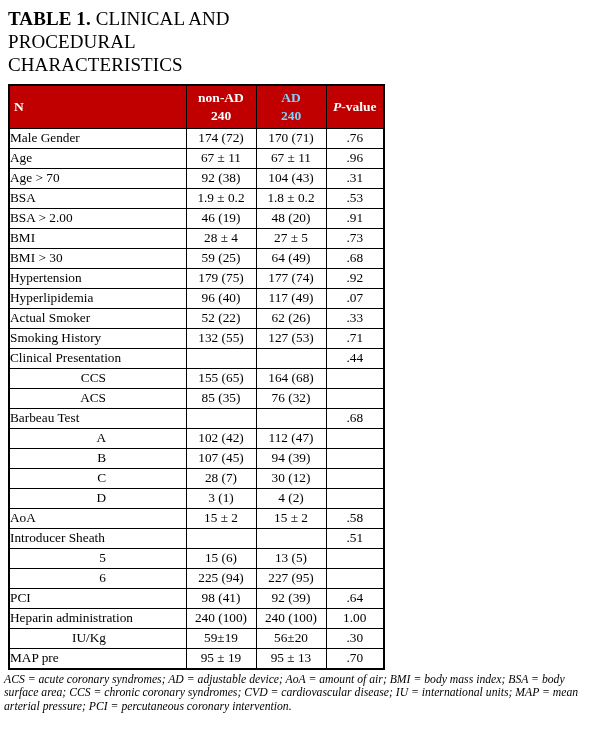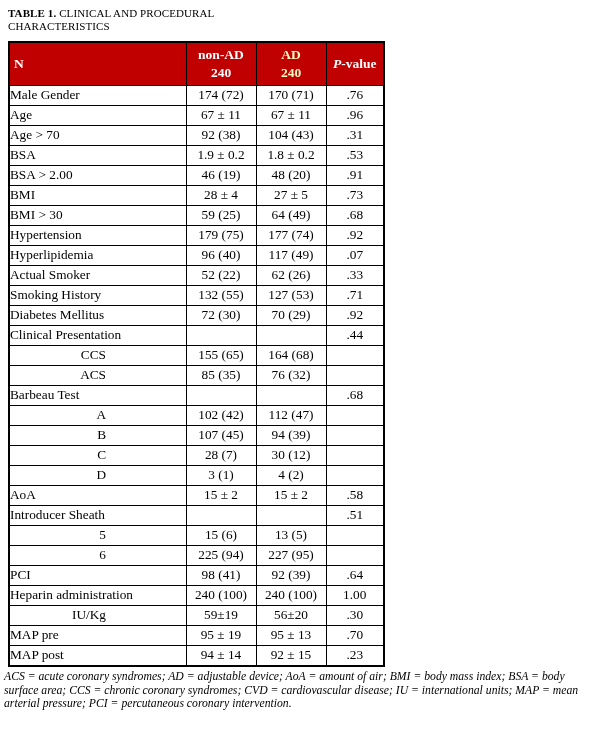--- a/index.html
+++ b/index.html
@@ -13,21 +13,21 @@
     -webkit-font-smoothing: antialiased;
   }
   .page {
     box-sizing: border-box;
     width: 600px;
     height: 732px;
     padding: 5px 0 0 8px;
     overflow: hidden;
   }
   .title {
-    font-size: 11px;
+    font-size: 19px;
     line-height: 1.22;
     width: 300px;
     margin: 2px 0 7px 0;
     letter-spacing: 0.1px;
   }
   .title .b { font-weight: bold; }
   table.tbl {
     border-collapse: collapse;
     table-layout: fixed;
     width: 375px;
@@ -89,21 +89,21 @@
       <col style="width:70px">
       <col style="width:58px">
     </colgroup>
     <thead>
       <tr id="head-row" style="background: rgb(192, 0, 0);">
         <th class="c1" style="color: rgb(255, 255, 255);">N</th>
         <th style="color: rgb(255, 255, 255); margin-top: 17px;">
           <div>non-AD</div>
           <div>240</div>
         </th>
-        <th style="color: #fef9c3; text-align: center;">
+        <th style="color: #7dd3fc; text-align: center;">
           <div>AD</div>
           <div>240</div>
         </th>
         <th style="color: #ffffff; margin-top: 36px;"><i>P</i><span>-value</span></th>
       </tr>
     </thead>
     <tbody id="tbody">
         <tr>
           <td class="lab">Male Gender</td>
           <td class="val">174 (72)</td>
@@ -164,26 +164,20 @@
           <td class="val">62 (26)</td>
           <td class="val">.33</td>
         </tr>
         <tr>
           <td class="lab">Smoking History</td>
           <td class="val">132 (55)</td>
           <td class="val">127 (53)</td>
           <td class="val">.71</td>
         </tr>
         <tr>
-          <td class="lab">Diabetes Mellitus</td>
-          <td class="val">72 (30)</td>
-          <td class="val">70 (29)</td>
-          <td class="val">.92</td>
-        </tr>
-        <tr>
           <td class="lab">Clinical Presentation</td>
           <td class="val"></td>
           <td class="val"></td>
           <td class="val">.44</td>
         </tr>
         <tr>
           <td class="lab">
             <div class="indent-box">CCS</div>
           </td>
           <td class="val">155 (65)</td>
@@ -283,24 +277,18 @@
           <td class="val">59±19</td>
           <td class="val">56±20</td>
           <td class="val">.30</td>
         </tr>
         <tr>
           <td class="lab">MAP pre</td>
           <td class="val">95 ± 19</td>
           <td class="val">95 ± 13</td>
           <td class="val">.70</td>
         </tr>
-        <tr>
-          <td class="lab">MAP post</td>
-          <td class="val">94 ± 14</td>
-          <td class="val">92 ± 15</td>
-          <td class="val">.23</td>
-        </tr>
       </tbody>
   </table>
 
   <div class="footnote">ACS = acute coronary syndromes; AD = adjustable device; AoA = amount of air; BMI = body mass index; BSA = body surface area; CCS = chronic coronary syndromes; CVD = cardiovascular disease; IU = international units; MAP = mean arterial pressure; PCI = percutaneous coronary intervention.</div>
 
 </div>
 
 </body></html>

